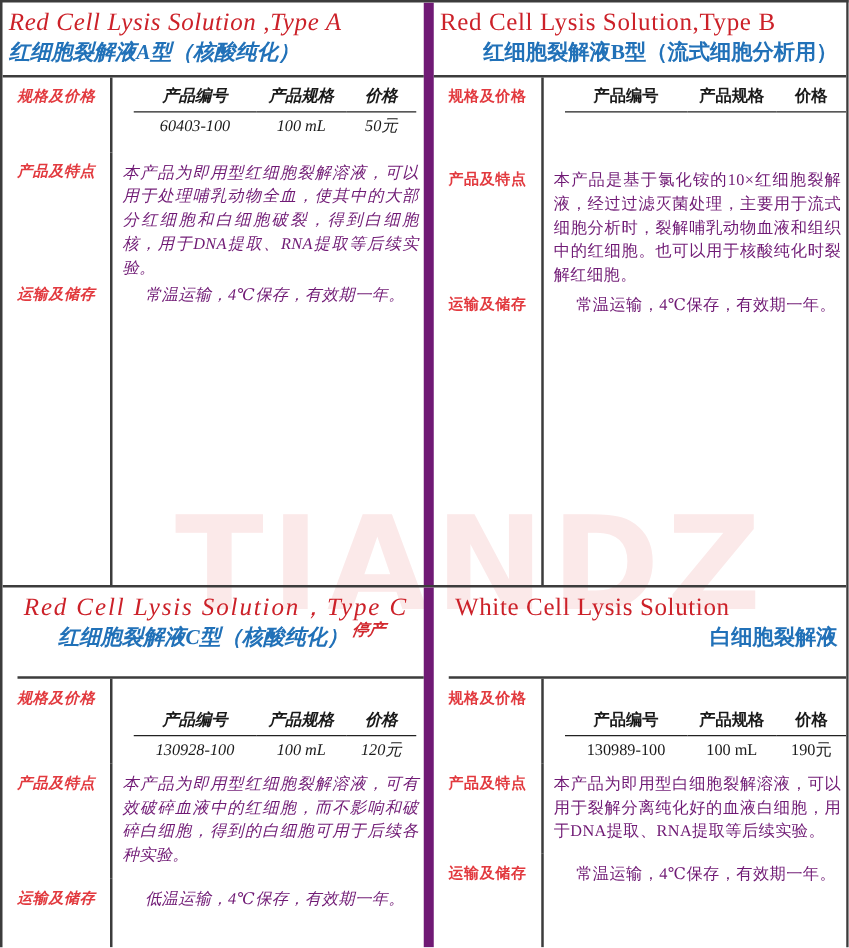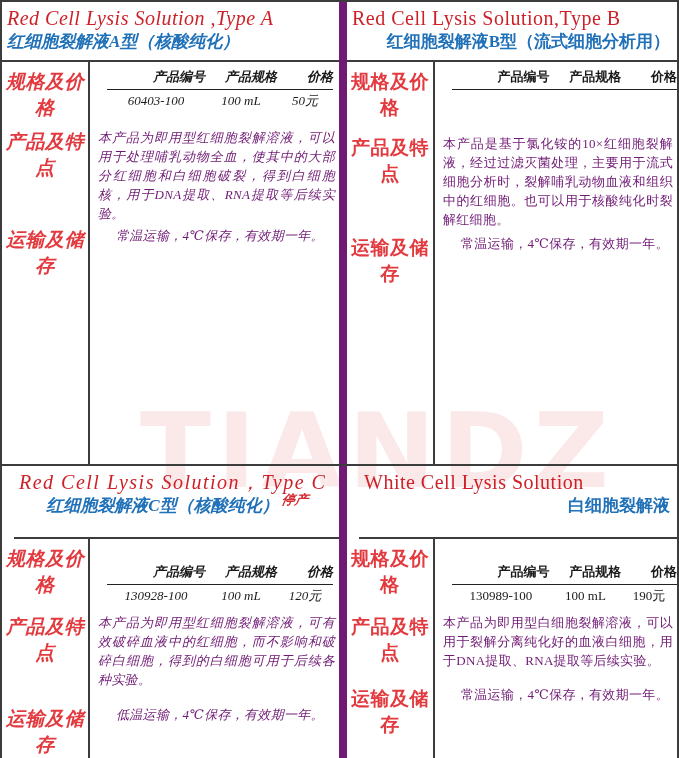--- a/index.html
+++ b/index.html
@@ -69,21 +69,21 @@
   .q-body{display:flex;flex-direction:column;flex:1;}
   .sec-row{display:flex;}
   .sec-label{
     width:88px;flex-shrink:0;
     border-right:2px solid #3c3c3c;
     box-sizing:border-box;
     text-align:center;
     padding-top:7px;
     color:#e23a3f;
     font-weight:bold;
-    font-size:19px;
+    font-size:12px;
     letter-spacing:0.5px;
   }
   .sec-content{flex:1;overflow:hidden;}
   .row-storage{flex:1;gap:18px;}
   .q-tl .row-specs{height:60px;}  .q-tl .row-feat{height:98px;}
   .q-tr .row-specs{height:66px;}  .q-tr .row-feat{height:100px;}
   .q-bl .row-specs{height:68px;}  .q-bl .row-feat{height:92px;}
   .q-br .row-specs{height:68px;}  .q-br .row-feat{height:72px;}
   .para{
     margin:0;
@@ -98,21 +98,21 @@
     border-collapse:collapse;
     margin:5px 0 0 17px;
     font-size:13px;
     color:#1a1a1a;
   }
   .q-bl .spec-table,.q-br .spec-table{margin-top:23px;}
   .spec-table th{
     font-weight:bold;
     border-bottom:1.5px solid #222;
     padding:1px 0 3px 0;
-    text-align:right;
+    text-align:center;
   }
   .spec-table td{padding:2px 0 1px 0;text-align:center;}
   .col-code{width:98px;}
   .col-spec{width:72px;}
   .col-price{width:56px;}
 </style>
 </head>
 <body>
 
 <div class="page">

